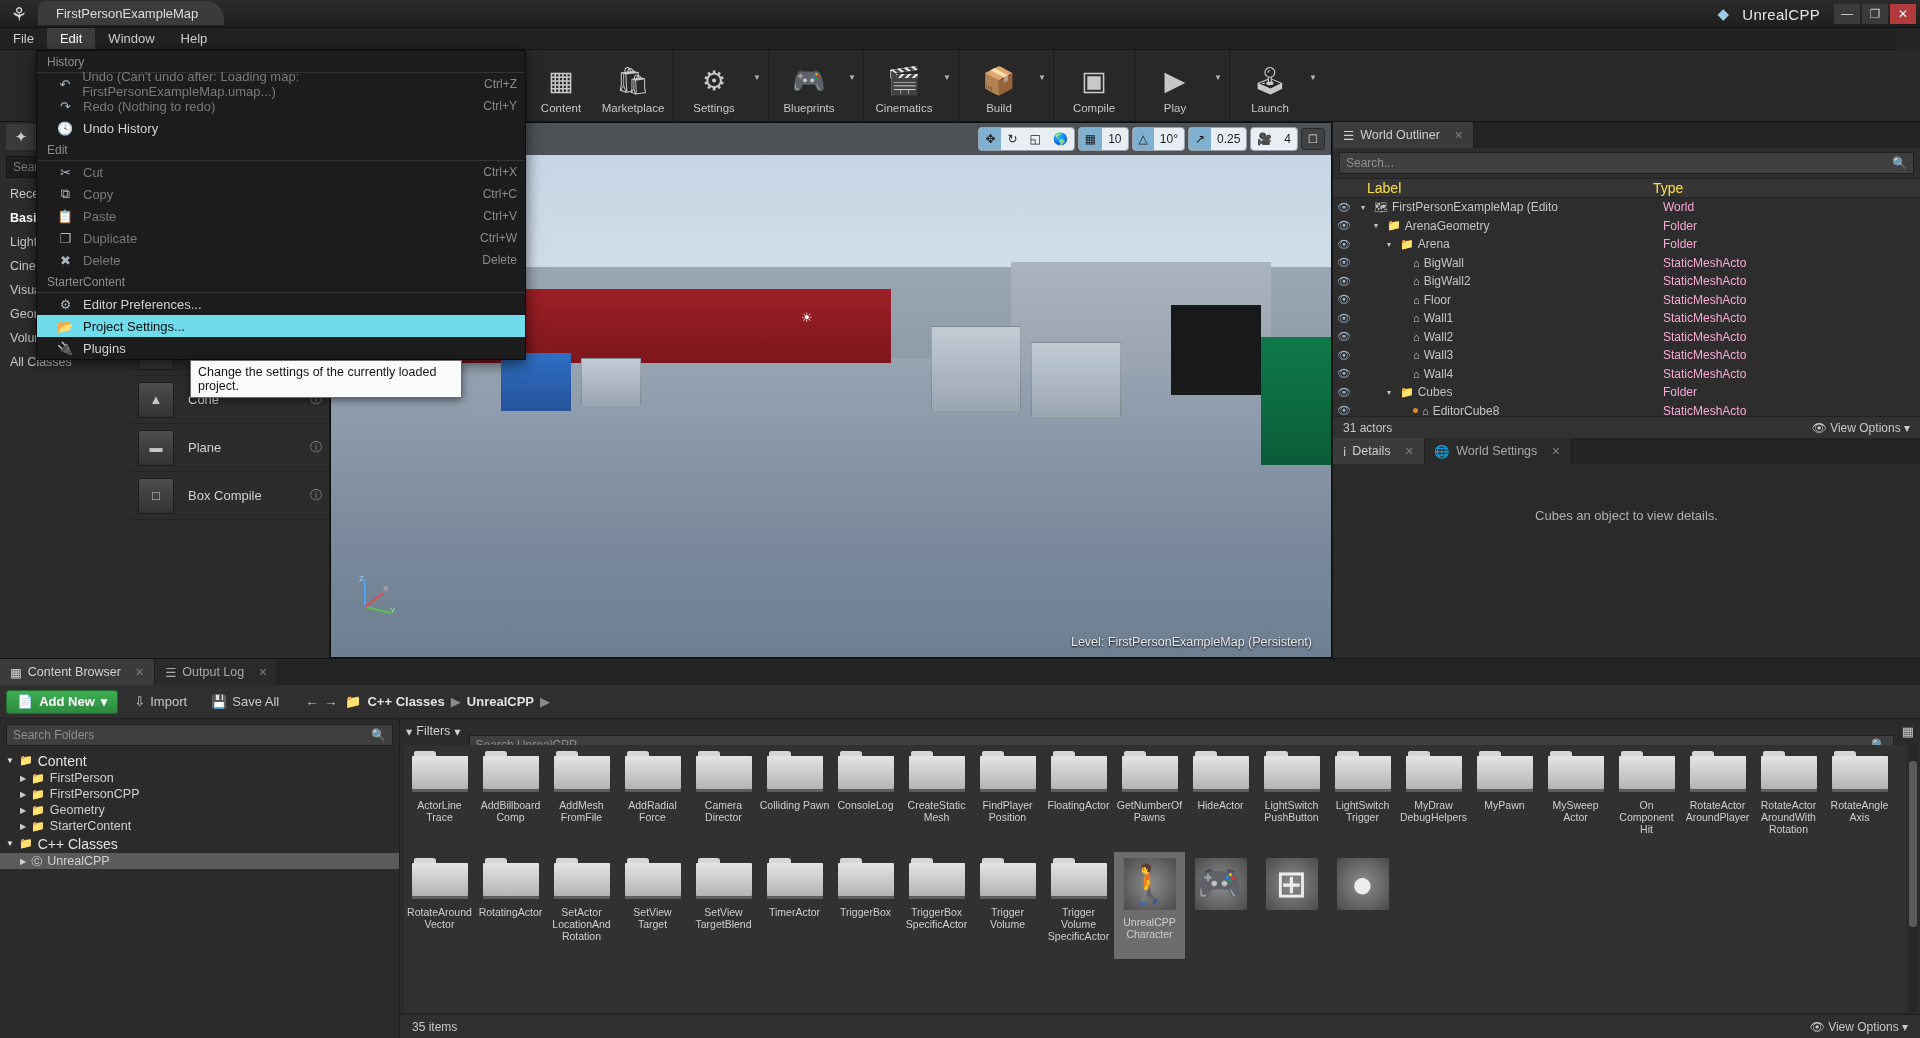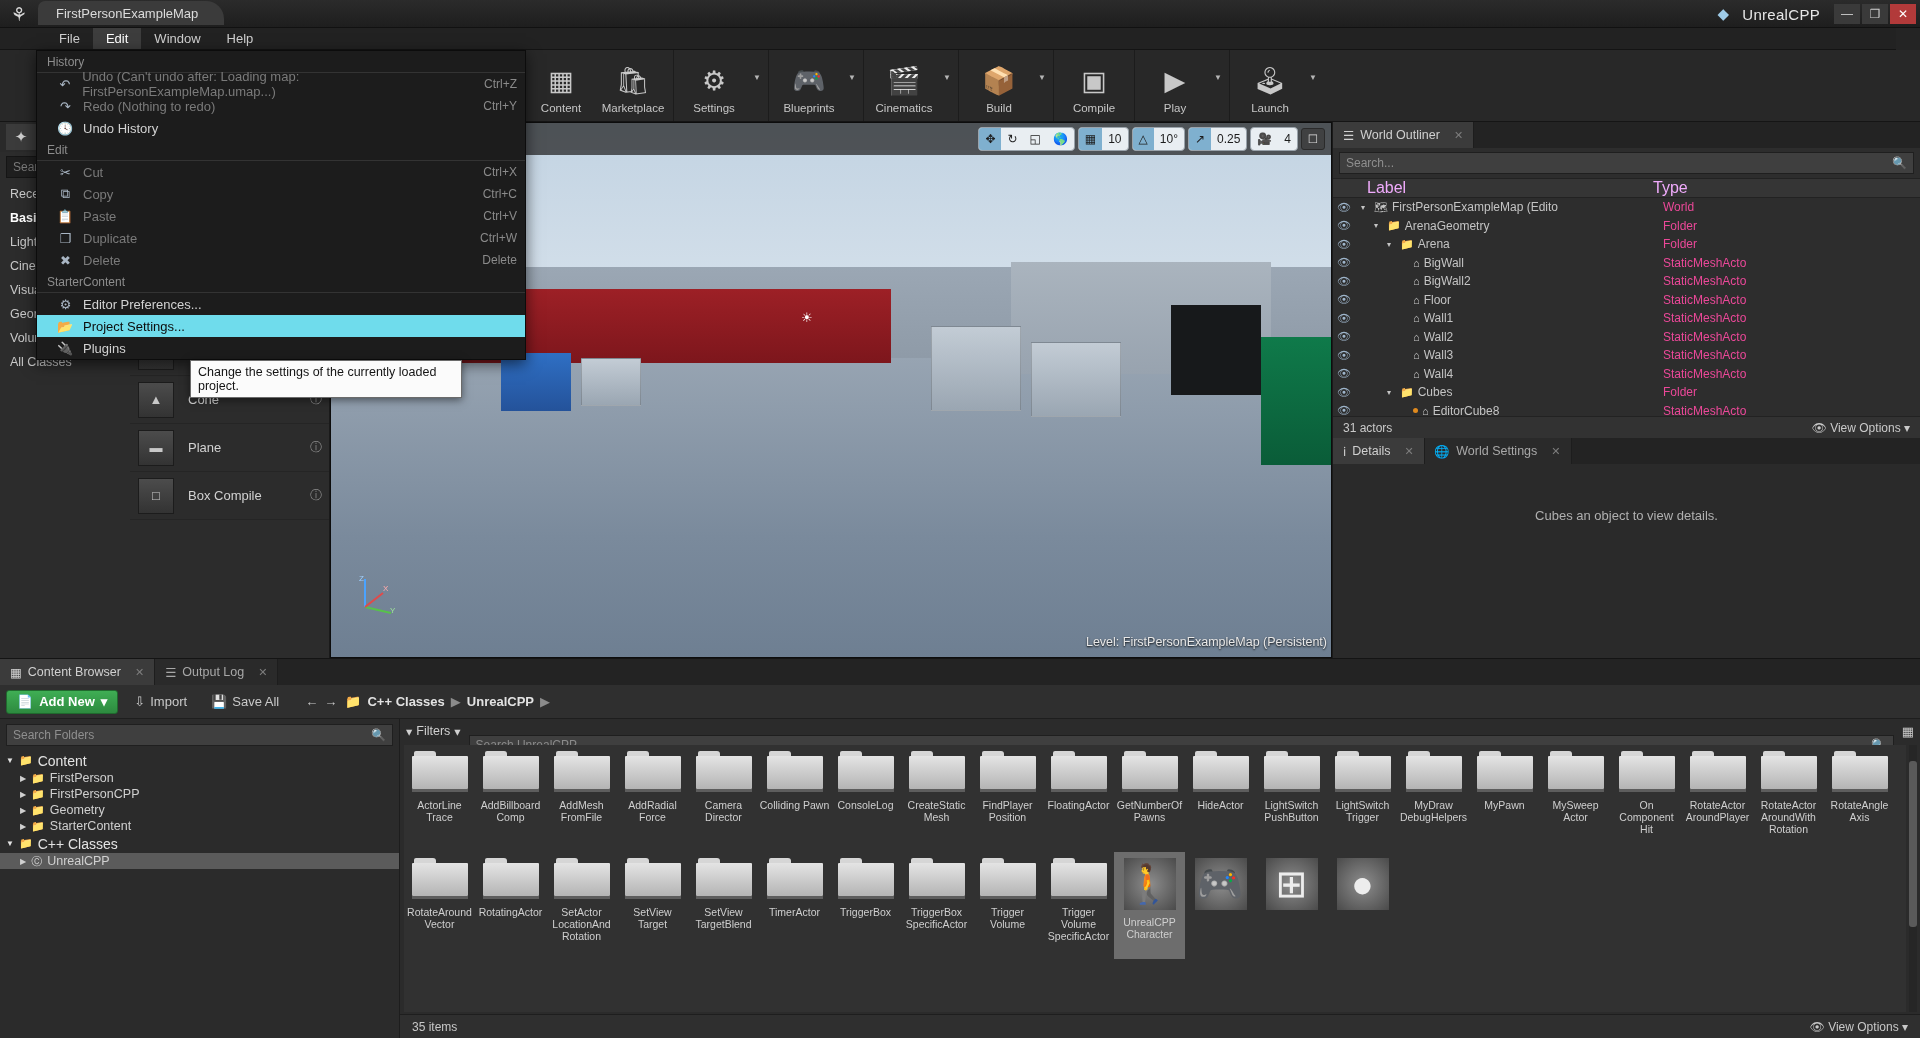--- a/index.html
+++ b/index.html
@@ -24,21 +24,21 @@
     font-size:13px; color:#dcdcdc; }
   .titlebar-right { position:absolute; right:0; top:0; height:28px; display:flex; align-items:center; }
   .epic-icon { width:26px; height:20px; margin-right:6px; display:flex; align-items:center; justify-content:center; color:#9ecbe8; font-size:15px;}
   .ue-name { font-size:15px; color:#e6e6e6; margin-right:14px; letter-spacing:.3px; }
   .wbtn { width:26px; height:20px; display:flex; align-items:center; justify-content:center;
           color:#cfcfcf; font-size:12px; background:#3a3a3a; margin-right:2px; }
   .wbtn.close { background:#b23a3a; color:#fff; margin-right:4px; }
 
   
   .menubar { position:absolute; left:0; top:28px; width:1896px; height:22px;
-    background:#222; border-bottom:1px solid #141414; display:flex; align-items:stretch;padding-left:46px; }
+    background:#222; border-bottom:1px solid #141414; display:flex; align-items:stretch; }
   .menuitem { padding:0 13px; display:flex; align-items:center; font-size:13px; color:#cfcfcf; }
   .menuitem.active { background:#3d3d3d; color:#fff; }
 
   
   .toolbar { position:absolute; left:0; top:50px; width:1920px; height:72px; background:#282828;
      border-bottom:1px solid #151515; display:flex; align-items:stretch; }
   .tb-left { width:520px; }
   .tb-group { display:flex; align-items:stretch; border-left:1px solid #1c1c1c; padding:0 4px;}
   .tb-btn { width:72px; display:flex; flex-direction:column; align-items:center; justify-content:center;
      padding-top:4px; }
@@ -90,44 +90,44 @@
      background:rgba(32,32,32,.72); display:flex; align-items:center; padding:0 6px; gap:4px; }
   .vp-tb-btn { height:22px; min-width:24px; padding:0 5px; background:rgba(60,60,60,.75);
      border:1px solid #2a2a2a; border-radius:3px; display:flex; align-items:center;
      justify-content:center; color:#dcdcdc; font-size:11.5px; }
   .vp-right-tools { position:absolute; right:6px; top:4px; display:flex; align-items:center; gap:3px; }
   .vp-pill { height:24px; display:flex; align-items:center; background:#e9eef2;
      border:1px solid #9aa3ab; border-radius:4px; overflow:hidden; }
   .vp-pill > span { padding:0 6px; color:#1c1c1c; font-size:12px; display:flex;
      align-items:center; height:100%; }
   .vp-pill .on { background:#7fb0cf; }
-  .vp-level { position:absolute; right:4px; bottom:8px; color:#e9e9e9;
+  .vp-level { position:absolute; right:19px; bottom:8px; color:#e9e9e9;
      font-size:12.5px; text-shadow:0 1px 2px #000; }
   .vp-axis { position:absolute; left:26px; bottom:40px; width:40px; height:44px; }
   .vp-light { position:absolute; left:47%; top:35%; width:18px; height:18px; color:#ffffff; }
 
   
   .rightcol { position:absolute; right:0; top:122px; width:588px; bottom:380px;
      background:#2a2a2a; border-left:1px solid #1a1a1a; }
   .panel-tabstrip { height:26px; background:#232323; display:flex; align-items:stretch; }
   .panel-tab { display:flex; align-items:center; gap:6px; padding:0 10px; font-size:12.5px;
      color:#d0d0d0; background:#3b3b3b; border-right:1px solid #1d1d1d; }
   .panel-tab.inactive { background:#2a2a2a; color:#a8a8a8; }
   .ptab-x { color:#7d7d7d; font-size:11px; margin-left:8px; }
   .outliner { position:absolute; left:0; right:0; top:26px; height:290px; background:#2d2d2d; }
   .ol-search { margin:4px 6px; height:22px; background:#3f3f3f; border:1px solid #1f1f1f;
      display:flex; align-items:center; padding:0 6px; color:#8f8f8f; font-size:12px;
      justify-content:space-between; }
   .ol-head { height:20px; background:#353535; display:flex; align-items:center;
-     font-size:16px; color:#f0abfc; border-top:1px solid #222; border-bottom:1px solid #222;}
+     font-size:14px; color:#fde047; border-top:1px solid #222; border-bottom:1px solid #222;}
   .ol-head .c1 { width:320px; padding-left:34px; }
   .ol-row { height:18.5px; display:flex; align-items:center; font-size:12px; color:#c4c4c4; }
   .ol-eye { width:22px; text-align:center; color:#9fb6cc; font-size:11px; }
   .ol-lbl { width:308px; display:flex; align-items:center; gap:4px; white-space:nowrap; overflow:hidden;}
-  .ol-type { color:#ec4899; font-size:12px; }
+  .ol-type { color:#f9a8d4; font-size:12px; }
   .ol-foot { position:absolute; left:0; right:0; bottom:0; height:22px; background:#323232;
      display:flex; align-items:center; justify-content:space-between; padding:0 10px;
      font-size:12px; color:#cacaca; border-top:1px solid #222; }
   .details { position:absolute; left:0; right:0; top:316px; bottom:0; background:#2a2a2a; }
   .det-empty { text-align:center; margin-top:44px; font-size:13px; color:#b0b0b0; }
 
   
   .bottom { position:absolute; left:0; right:0; bottom:0; height:380px; background:#2b2b2b;
      border-top:1px solid #141414; }
   .cb-tabs { height:26px; background:#232323; display:flex; align-items:stretch; }

